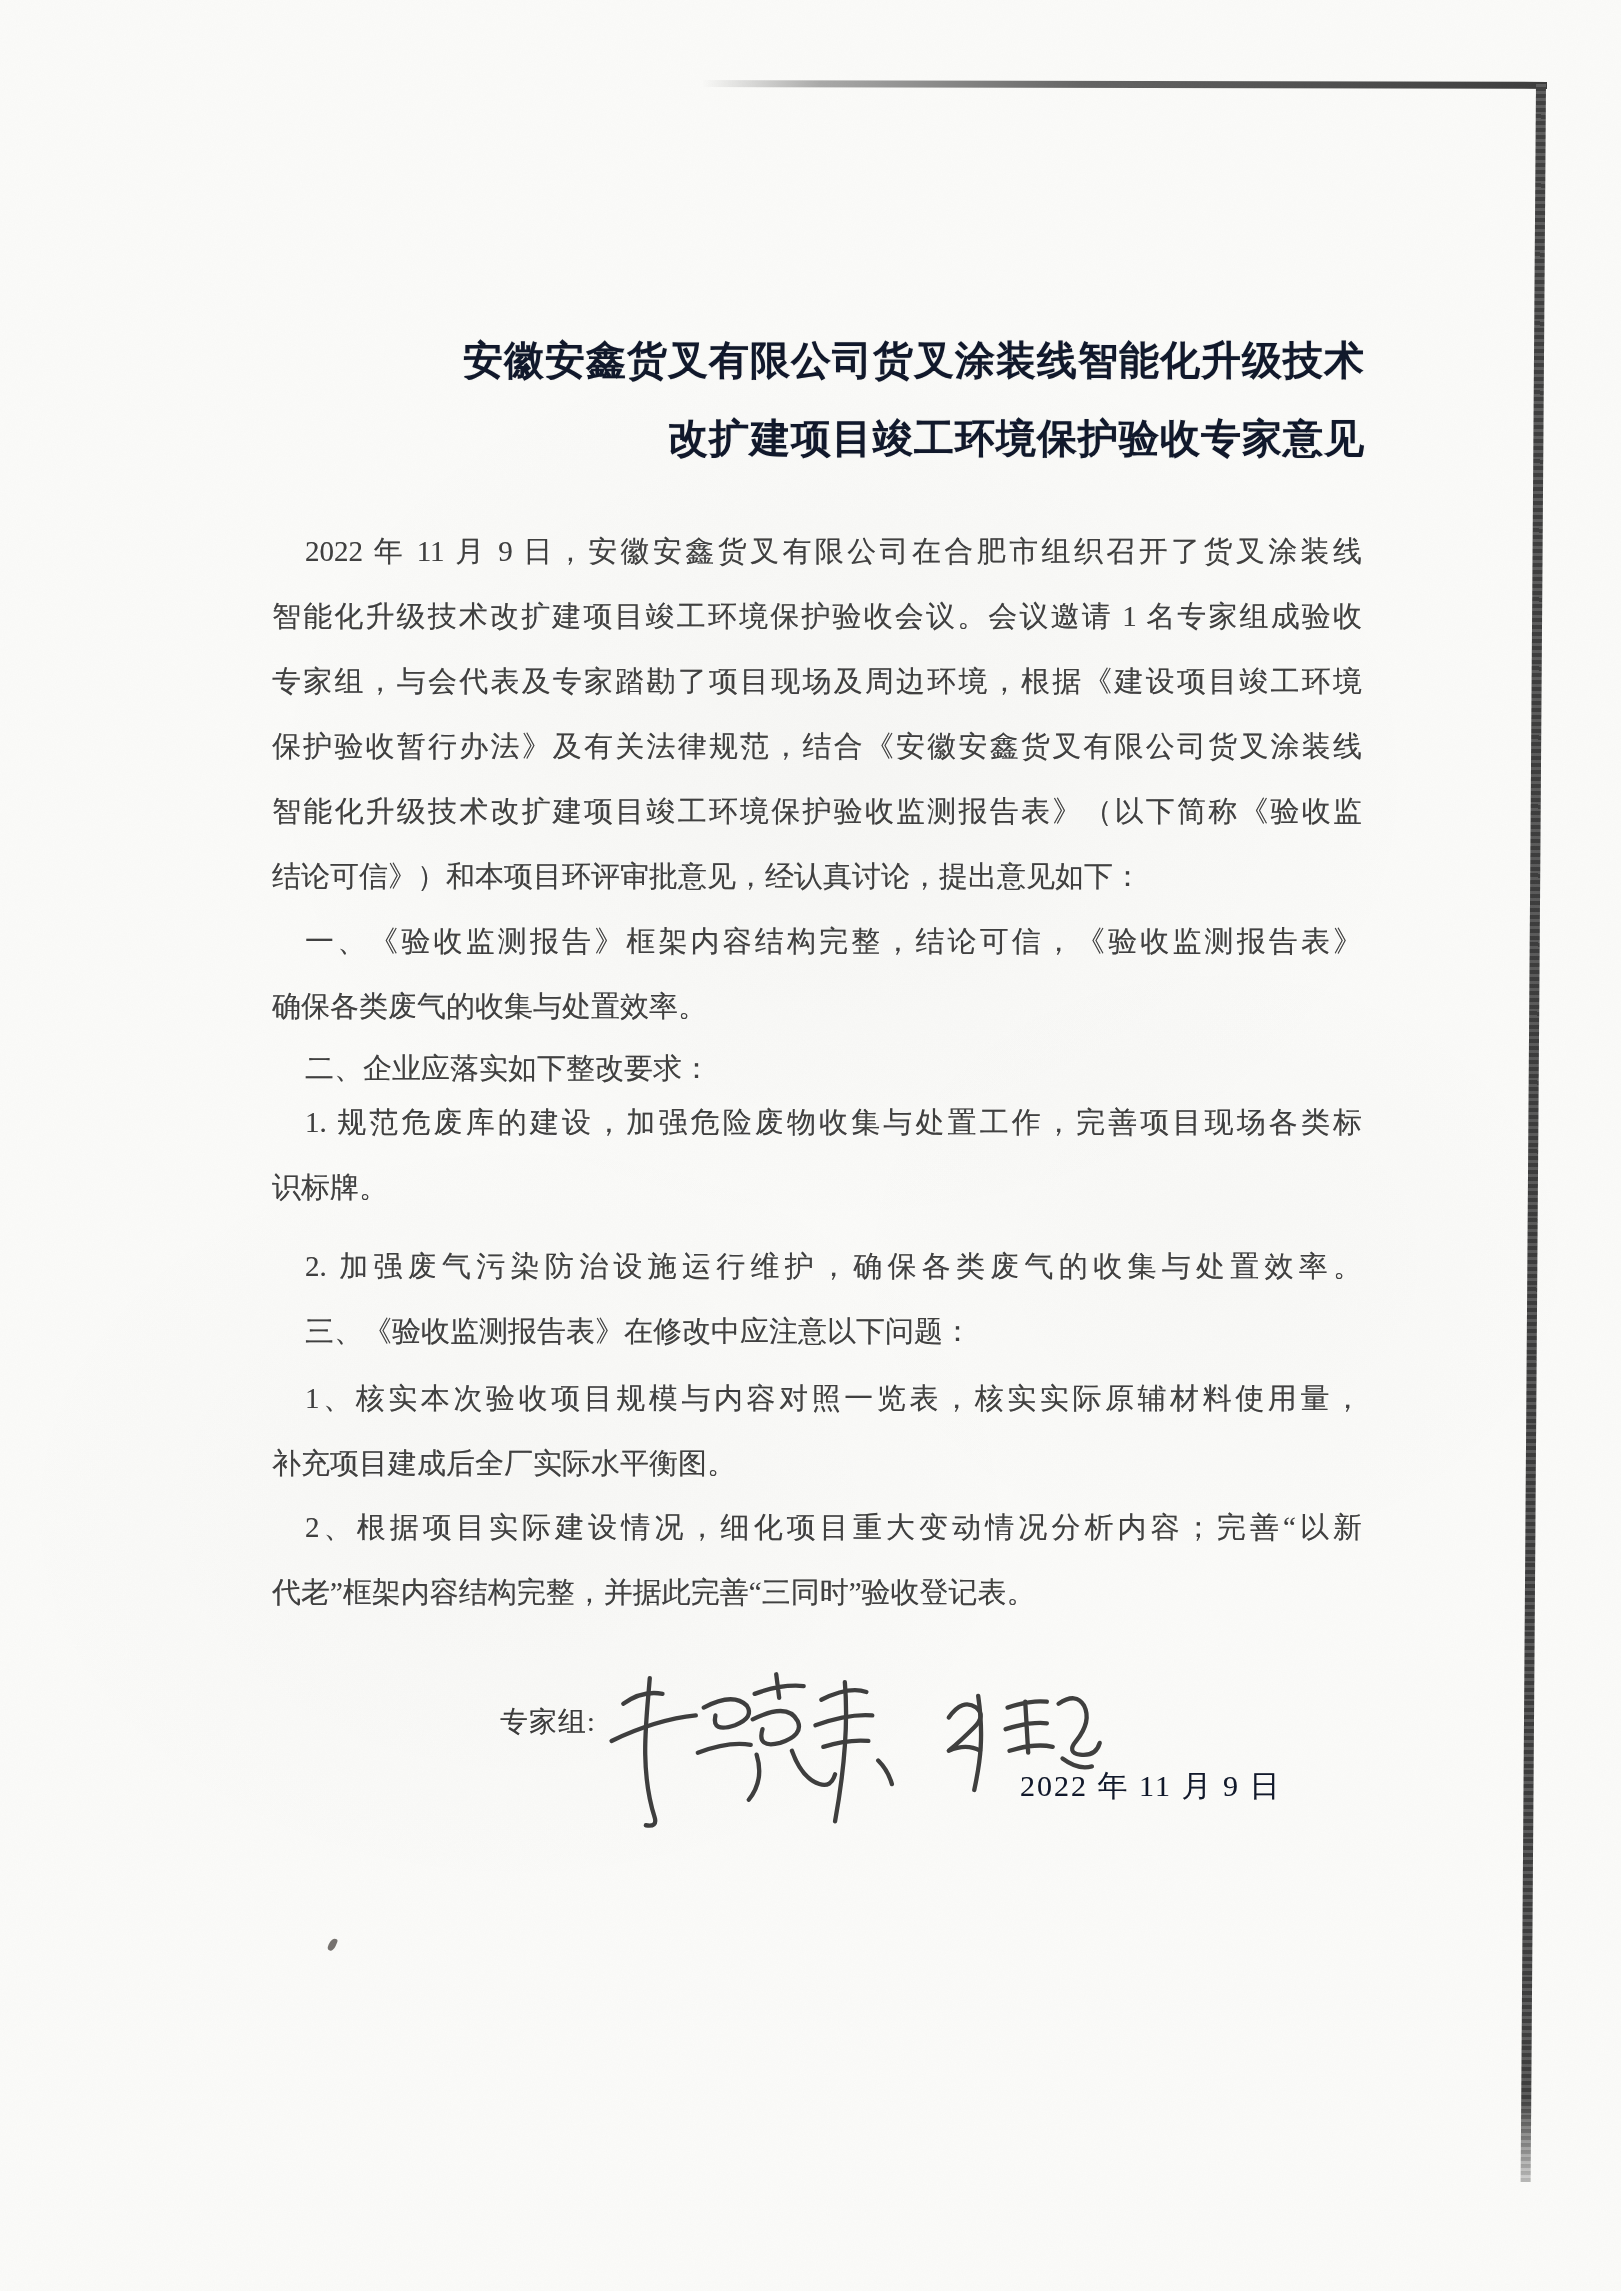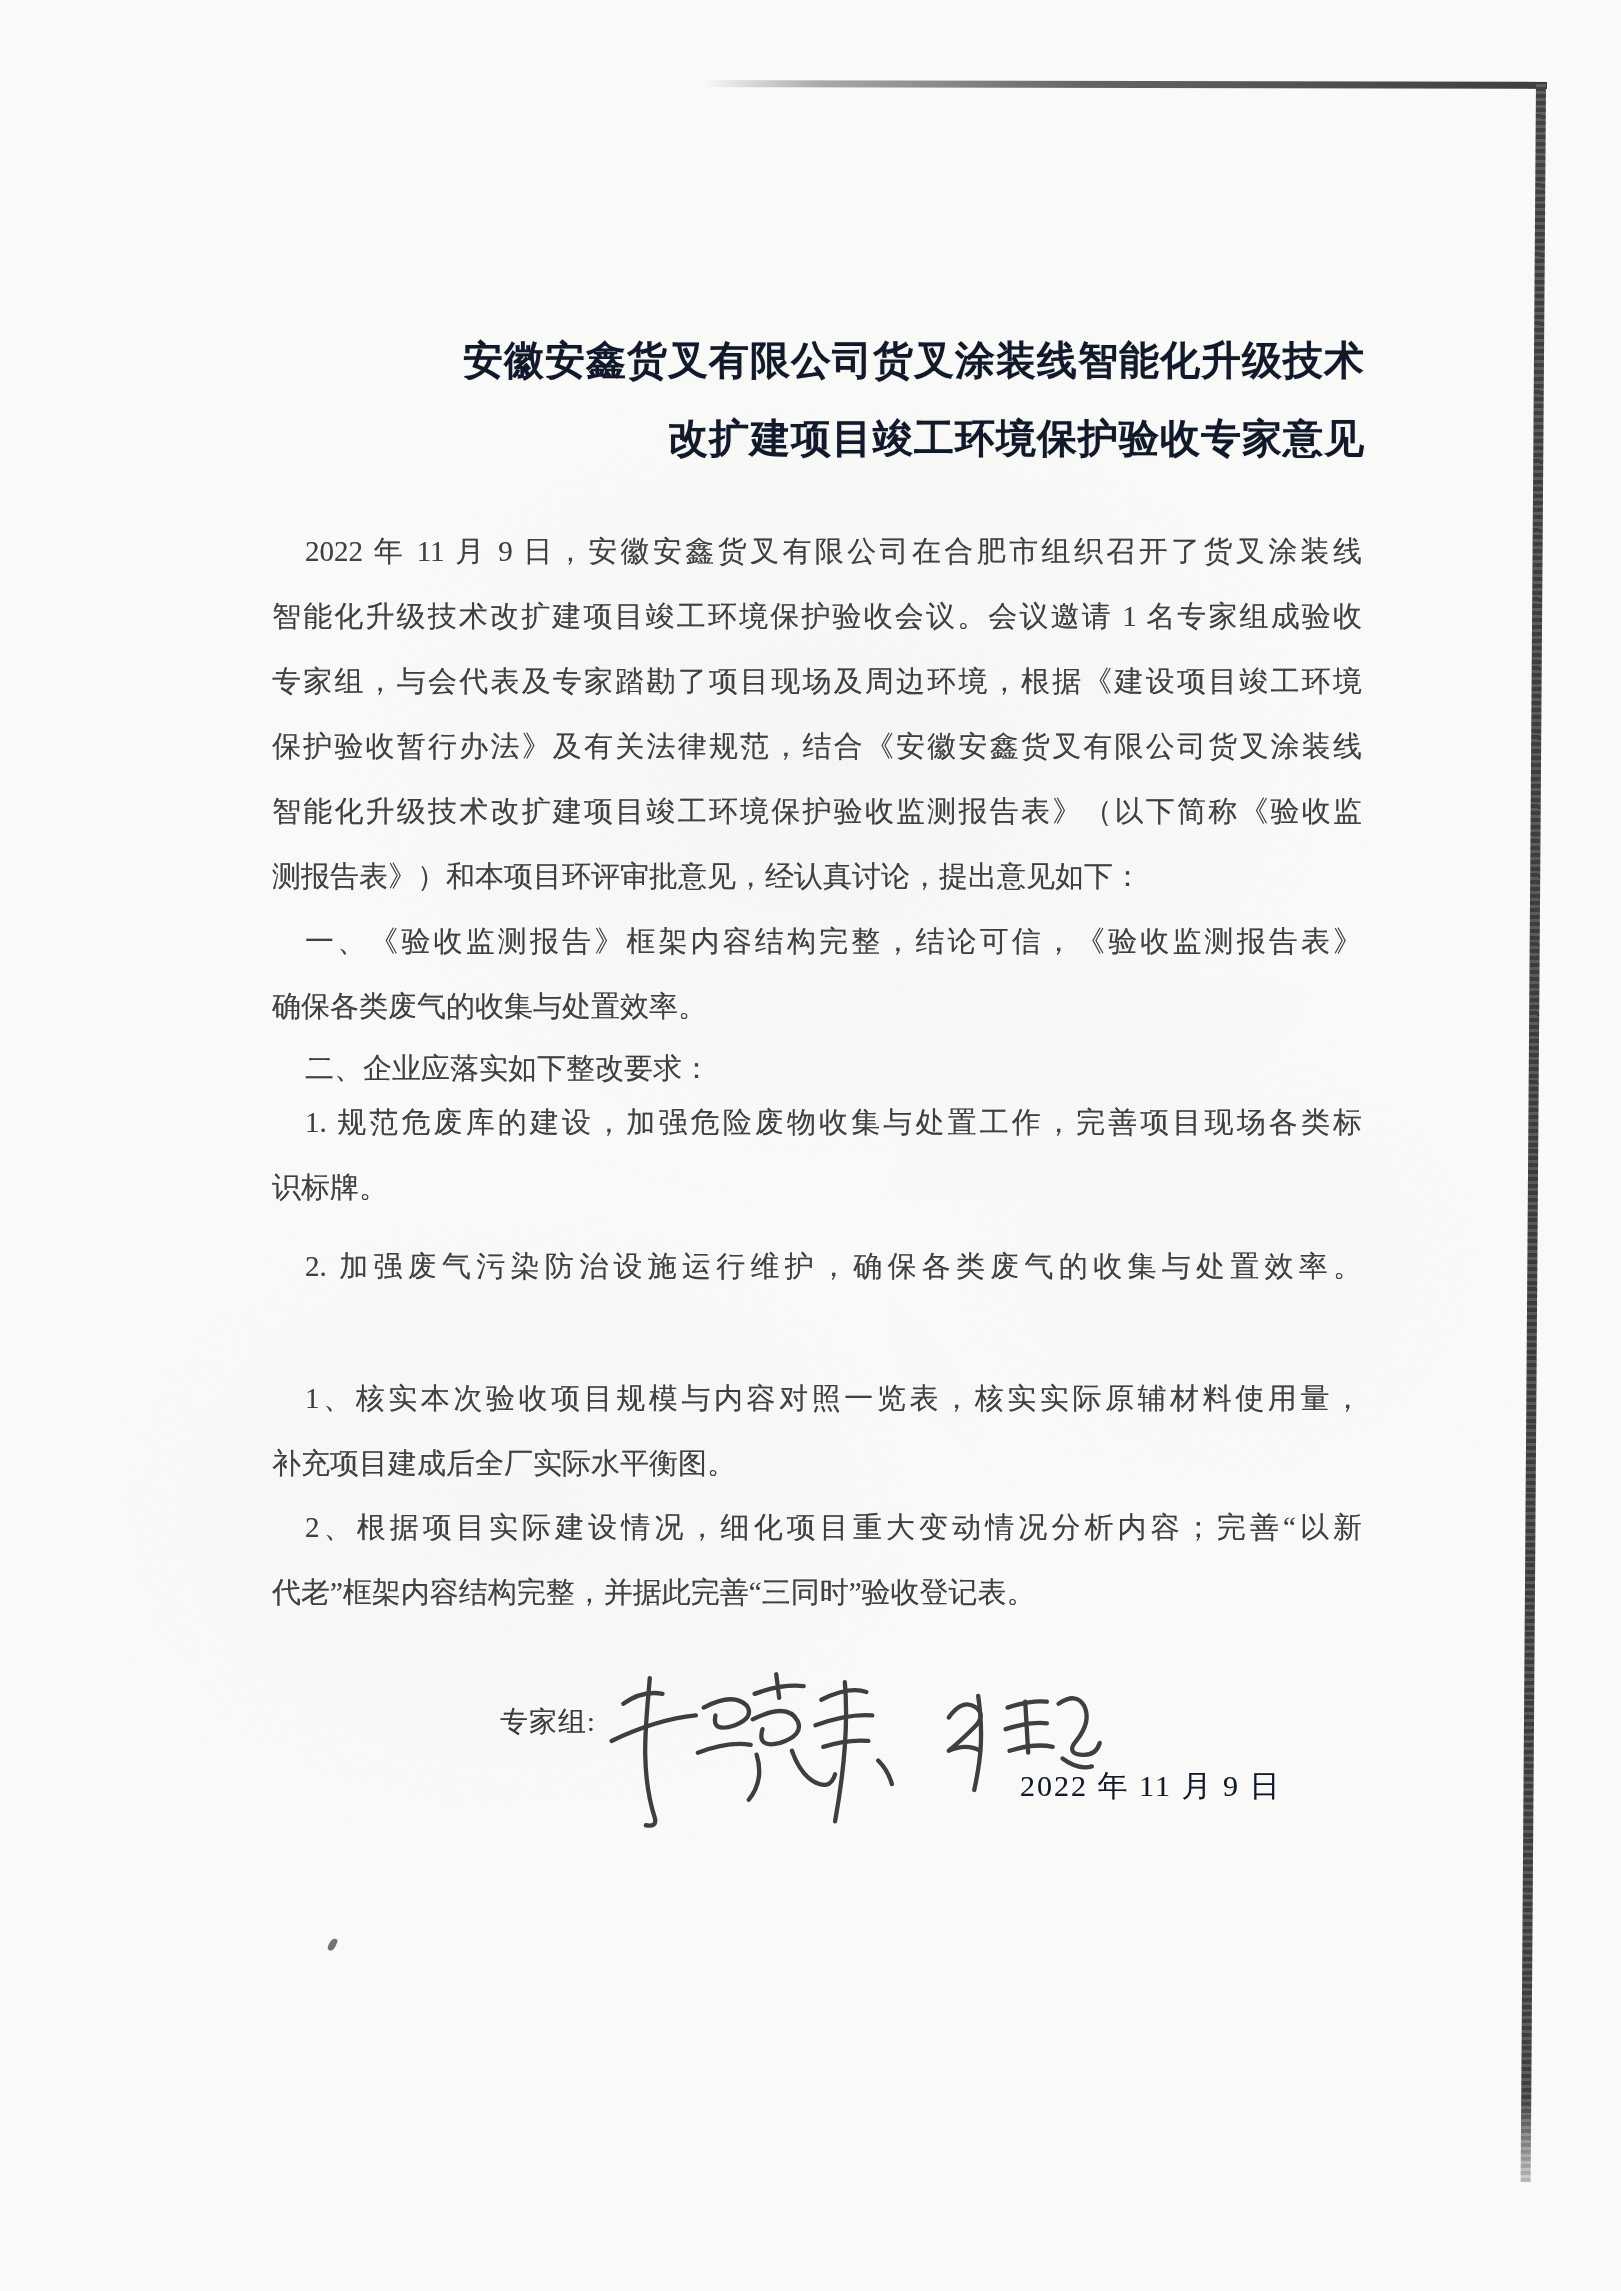--- a/index.html
+++ b/index.html
@@ -80,41 +80,44 @@
     <div>安徽安鑫货叉有限公司货叉涂装线智能化升级技术</div>
     <div>改扩建项目竣工环境保护验收专家意见</div>
   </div>
 
   <div class="para p1">
     <div class="line indent fill">2022 年 11 月 9 日，安徽安鑫货叉有限公司在合肥市组织召开了货叉涂装线</div>
     <div class="line fill">智能化升级技术改扩建项目竣工环境保护验收会议。会议邀请 1 名专家组成验收</div>
     <div class="line fill">专家组，与会代表及专家踏勘了项目现场及周边环境，根据《建设项目竣工环境</div>
     <div class="line fill">保护验收暂行办法》及有关法律规范，结合《安徽安鑫货叉有限公司货叉涂装线</div>
     <div class="line fill">智能化升级技术改扩建项目竣工环境保护验收监测报告表》（以下简称《验收监</div>
-    <div class="line">测报告表》）和本项目环评审批意见，经认真讨论，提出意见如下：</div>
+    <div class="line">结论可信》）和本项目环评审批意见，经认真讨论，提出意见如下：</div>
   </div>
 
   <div class="para p2">
     <div class="line indent fill">一、《验收监测报告》框架内容结构完整，结论可信，《验收监测报告表》</div>
     <div class="line">确保各类废气的收集与处置效率。</div>
   </div>
 
   <div class="para p3">
     <div class="line indent">二、企业应落实如下整改要求：</div>
   </div>
 
   <div class="para p4">
     <div class="line indent fill">1. 规范危废库的建设，加强危险废物收集与处置工作，完善项目现场各类标</div>
     <div class="line">识标牌。</div>
   </div>
 
   <div class="para p5">
     <div class="line indent fill">2. 加强废气污染防治设施运行维护，确保各类废气的收集与处置效率。</div>
   </div>
 
+  <div class="para p6">
+    <div class="line indent">三、《验收监测报告表》在修改中应注意以下问题：</div>
+  </div>
 
   <div class="para p7">
     <div class="line indent fill">1、核实本次验收项目规模与内容对照一览表，核实实际原辅材料使用量，</div>
     <div class="line">补充项目建成后全厂实际水平衡图。</div>
   </div>
 
   <div class="para p8">
     <div class="line indent fill">2、根据项目实际建设情况，细化项目重大变动情况分析内容；完善“以新</div>
     <div class="line">代老”框架内容结构完整，并据此完善“三同时”验收登记表。</div>
   </div>

